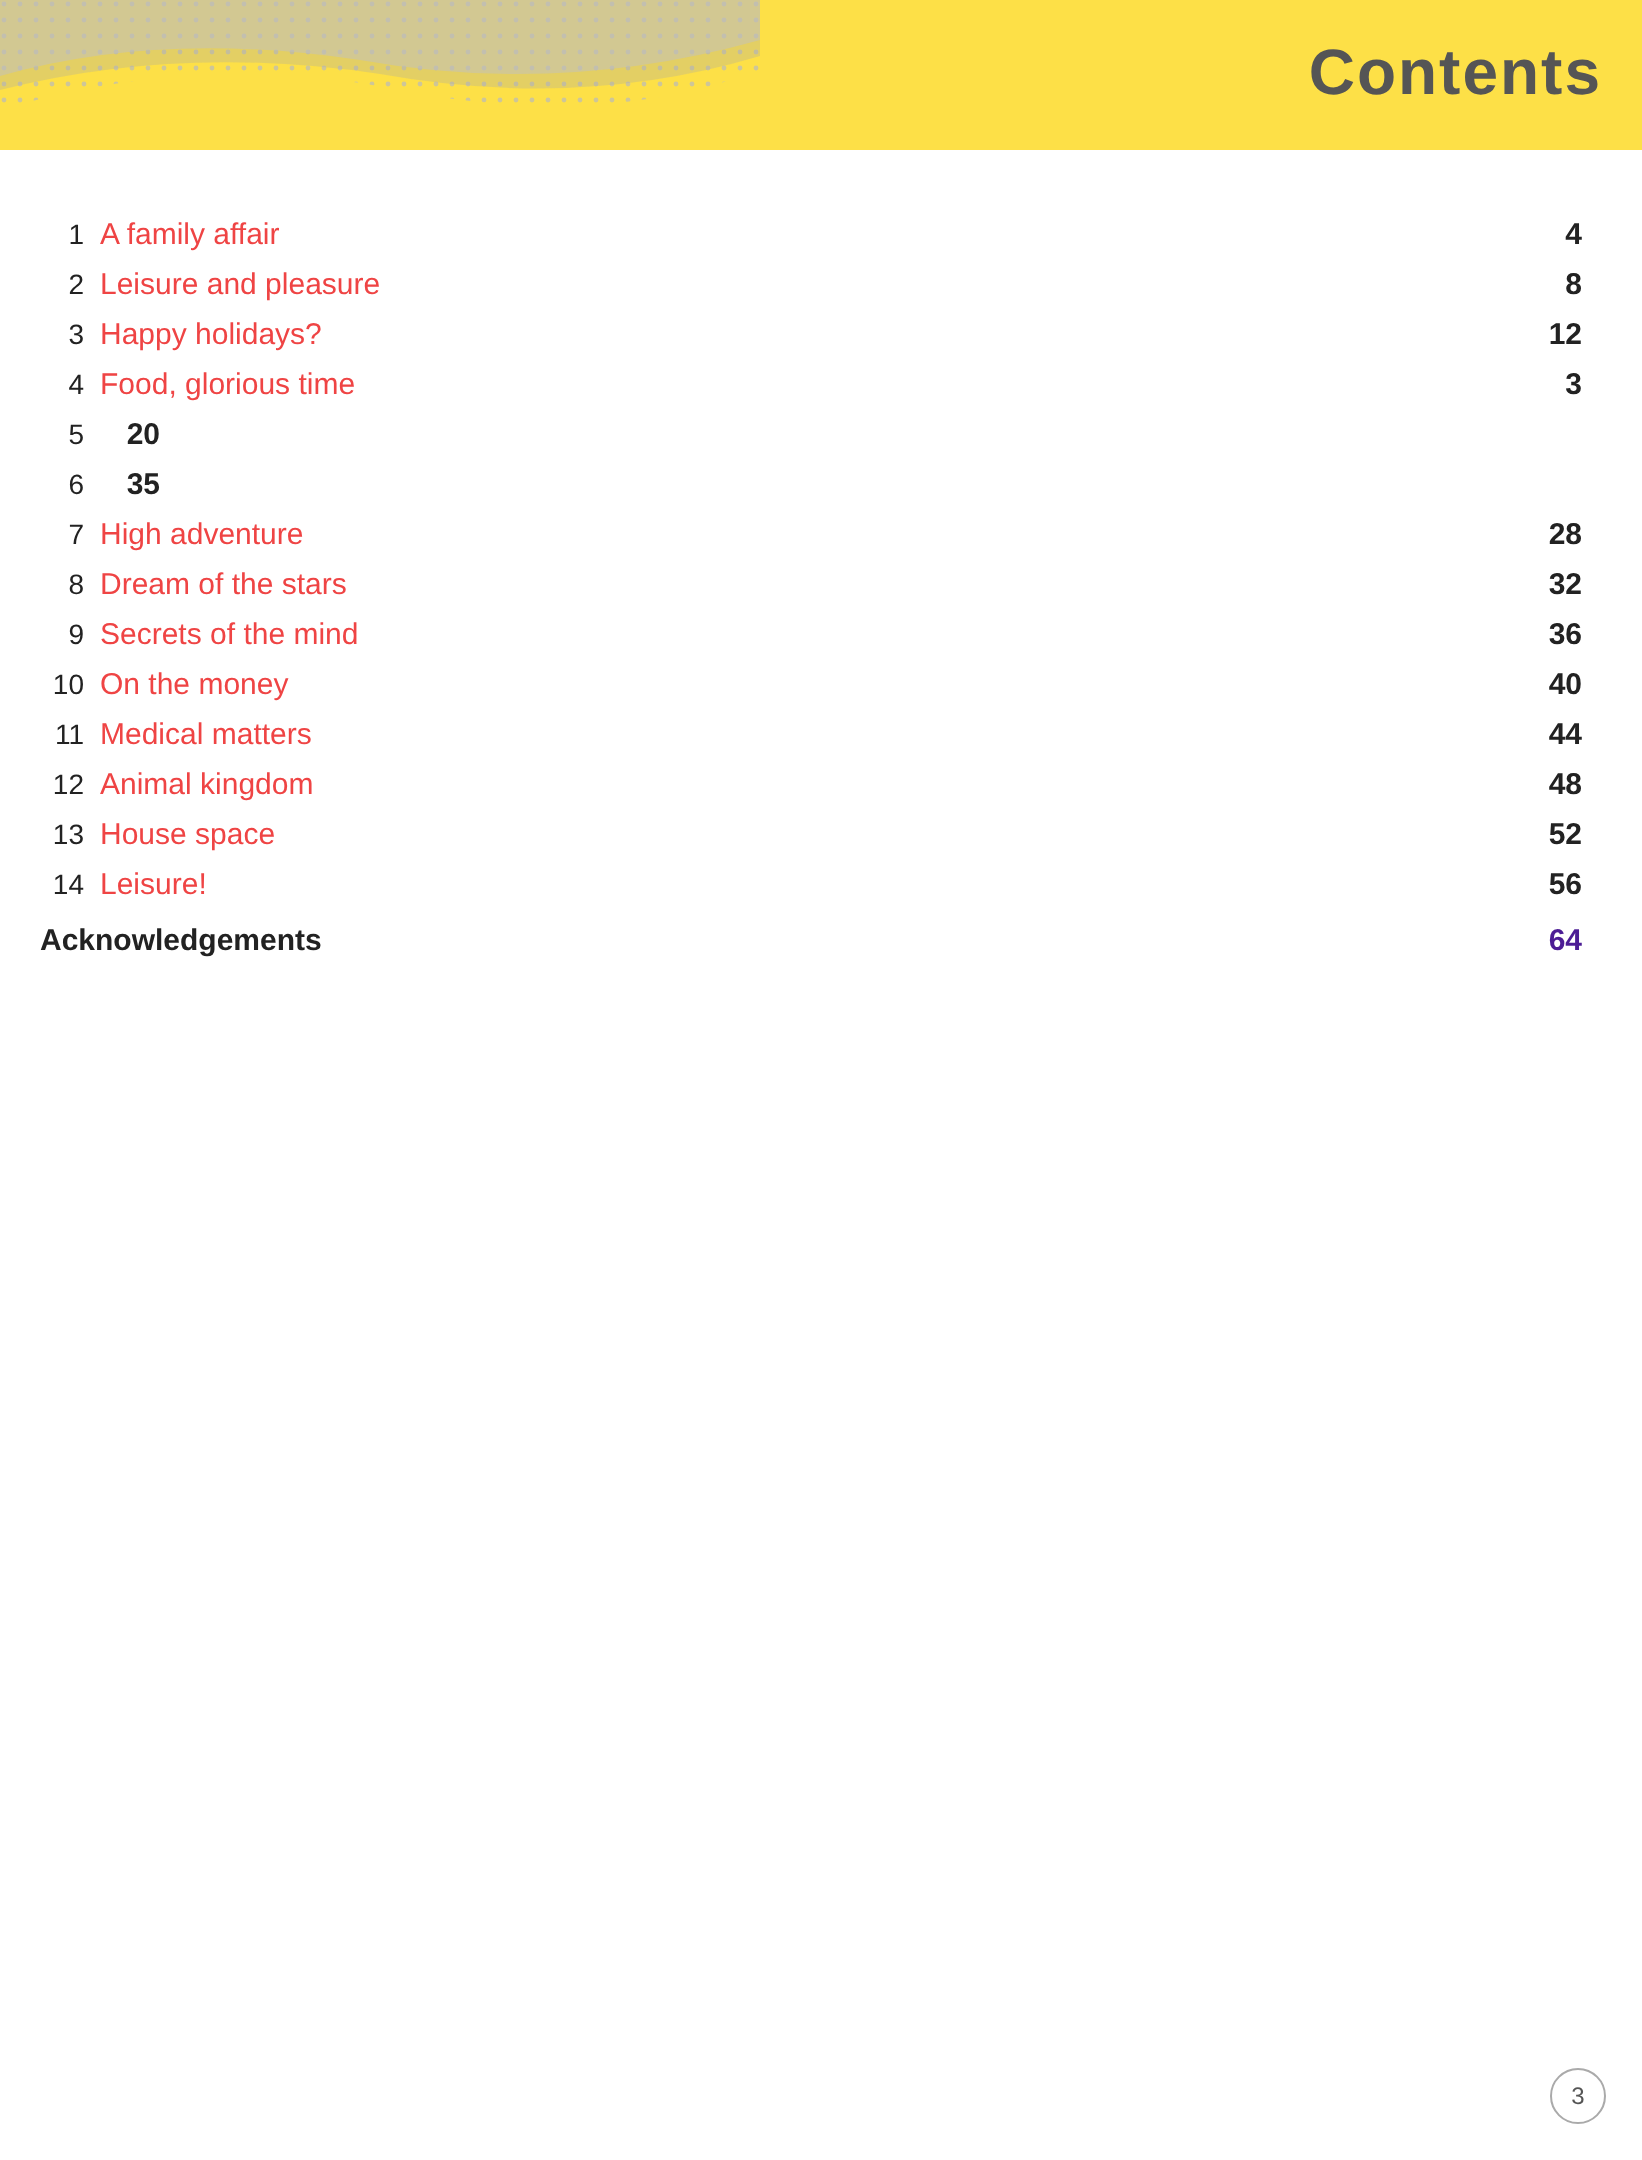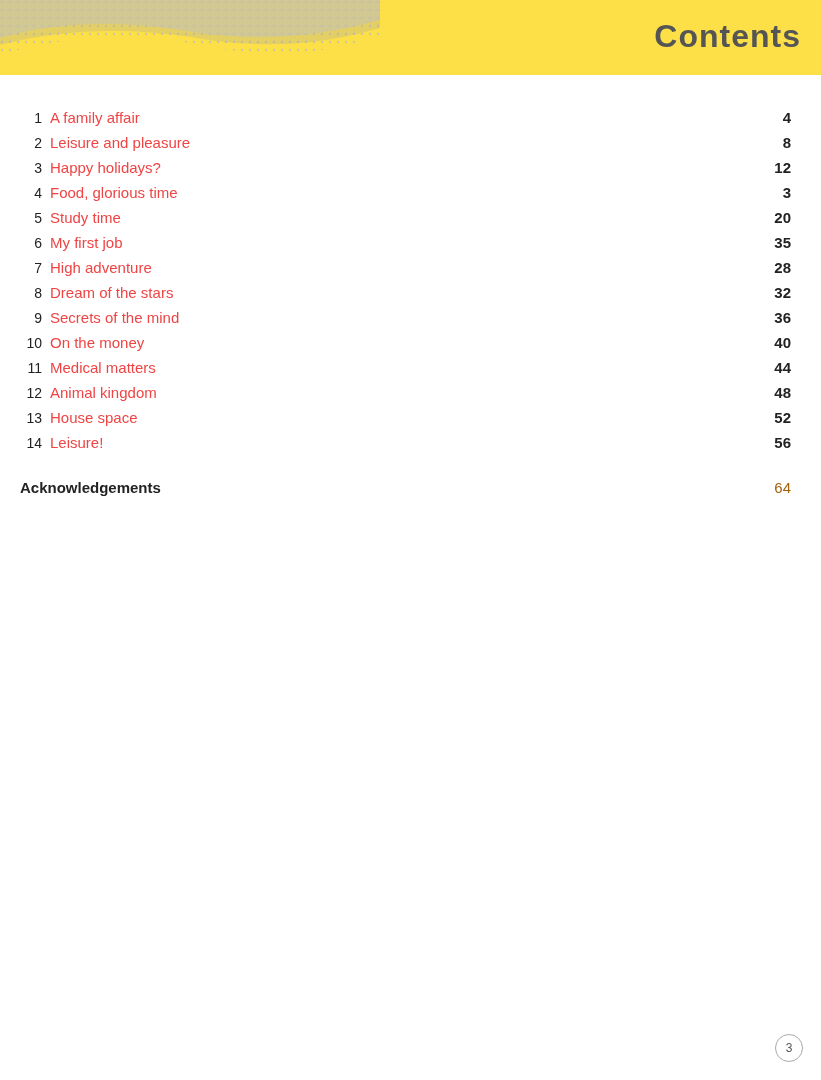--- a/index.html
+++ b/index.html
@@ -89,37 +89,37 @@
       font-weight: bold;
       color: #222222;
       font-size: 15px;
       padding-right: 10px;
     }
 
     .acknowledgements-row {
       display: flex;
       align-items: flex-start;
       padding: 4px 0;
-      margin-top: 20px;
+      margin-top: 3px;
       font-size: 15px;
     }
 
     .ack-title {
       flex: 1;
       font-weight: bold;
       color: #222222;
       font-size: 15px;
       padding-left: 0px;
     }
 
     .ack-page {
       width: 40px;
       text-align: right;
-      font-weight: normal;
-      color: #a16207;
+      font-weight: bold;
+      color: #4c1d95;
       font-size: 15px;
       padding-right: 10px;
     }
 
     
     .page-number-circle {
       position: absolute;
       bottom: 18px;
       right: 18px;
       width: 28px;
@@ -176,26 +176,24 @@
       <span class="row-title">Happy holidays?</span>
       <span class="row-page">12</span>
     </div>
     <div class="contents-row">
       <span class="row-number">4</span>
       <span class="row-title">Food, glorious time</span>
       <span class="row-page">3</span>
     </div>
     <div class="contents-row">
       <span class="row-number">5</span>
-      <span class="row-title">Study time</span>
       <span class="row-page">20</span>
     </div>
     <div class="contents-row">
       <span class="row-number">6</span>
-      <span class="row-title">My first job</span>
       <span class="row-page">35</span>
     </div>
     <div class="contents-row">
       <span class="row-number">7</span>
       <span class="row-title">High adventure</span>
       <span class="row-page">28</span>
     </div>
     <div class="contents-row">
       <span class="row-number">8</span>
       <span class="row-title">Dream of the stars</span>

